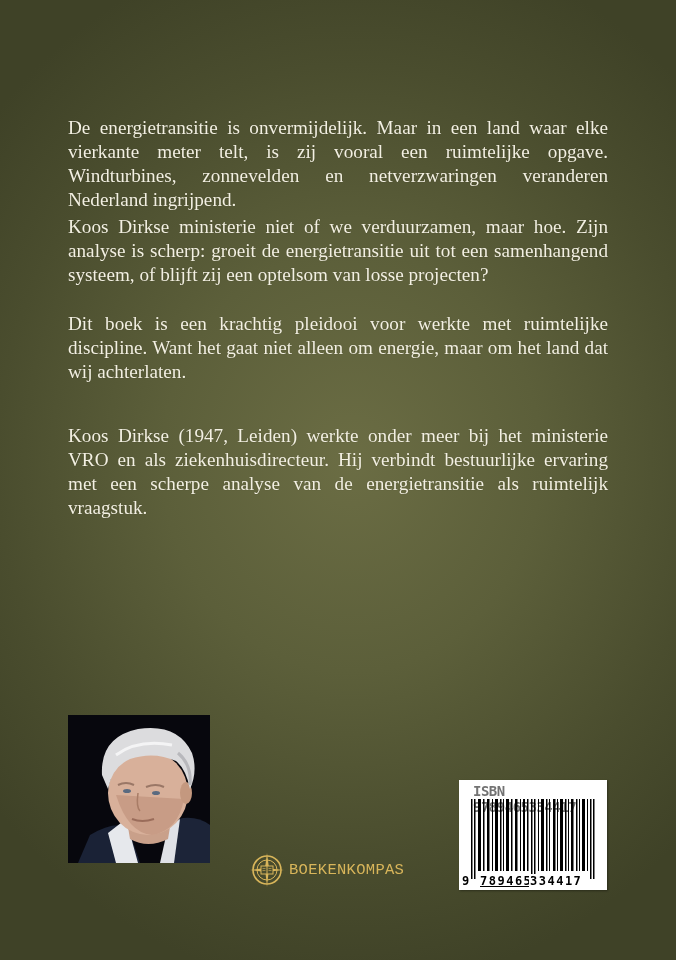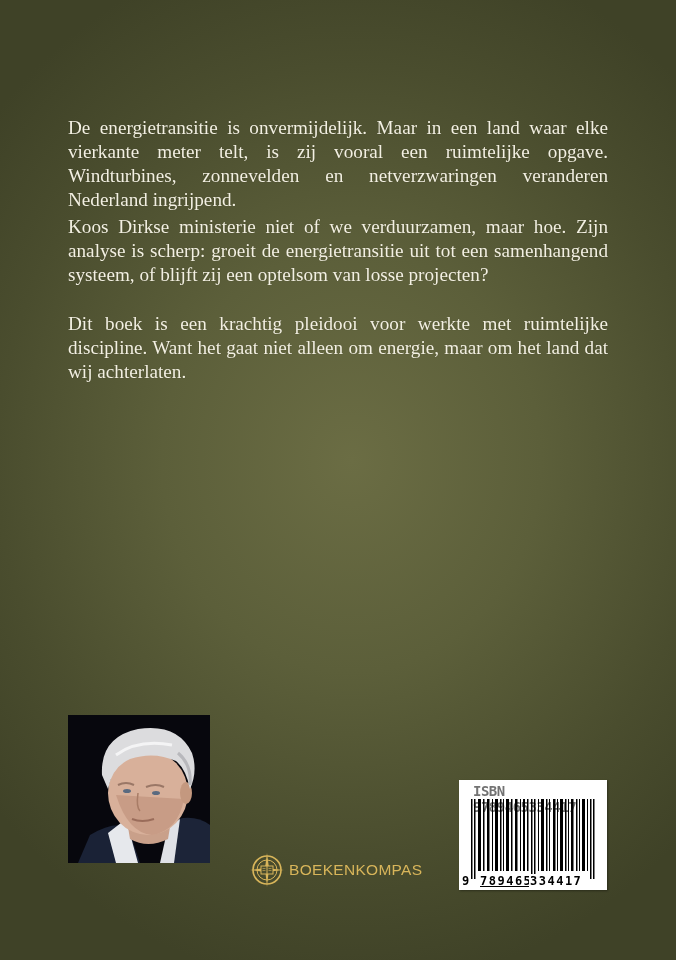--- a/index.html
+++ b/index.html
@@ -41,21 +41,21 @@
       overflow: hidden;
     }
     .photo svg { display: block; }
     .publisher {
       position: absolute;
       left: 249px; top: 852px;
       display: flex; align-items: center;
       gap: 4px;
     }
     .publisher-name {
-      font-family: Liberation Sans, sans-serif;
+      font-family: Liberation Mono, monospace;
       font-size: 15.5px;
       color: #d8b55a;
       letter-spacing: 0.3px;
     }
     .barcode {
       position: absolute;
       left: 459px; top: 780px;
       width: 148px; height: 110px;
       background: #ffffff;
       box-shadow: 1px 1px 2px rgba(0,0,0,0.35);
@@ -87,20 +87,21 @@
     <p>De energietransitie is onvermijdelijk. Maar in een land waar elke vierkante meter telt, is zij vooral een ruimtelijke opgave. Windturbines, zonnevelden en netverzwaringen veranderen Nederland ingrijpend.</p>
   </div>
   <div class="text-block" id="p2">
     <p>Koos Dirkse ministerie niet of we verduurzamen, maar hoe. Zijn analyse is scherp: groeit de energietransitie uit tot een samen­hangend systeem, of blijft zij een optelsom van losse projecten?</p>
   </div>
   <div class="text-block" id="p3">
     <p>Dit boek is een krachtig pleidooi voor werkte met ruimtelijke discipline. Want het gaat niet alleen om energie, maar om het land dat wij achterlaten.</p>
   </div>
 
   <div class="text-block" id="author">
+    <p>Koos Dirkse (1947, Leiden) werkte onder meer bij het ministerie VRO en als ziekenhuisdirecteur. Hij verbindt bestuurlijke ervaring met een scherpe analyse van de energietransitie als ruimtelijk vraagstuk.</p>
   </div>
 
   <div class="photo">
     <svg width="142" height="148" viewBox="0 0 142 148">
       <rect width="142" height="148" fill="#07070d"></rect>
 
       <path d="M10 148 L22 120 Q45 106 60 112 L72 148 Z" fill="#1a2236"></path>
       <path d="M142 148 L142 110 Q128 100 110 104 L92 148 Z" fill="#1c2438"></path>
 
       <path d="M40 118 L58 104 L70 148 L48 148 Z" fill="#e6e8ec"></path>

